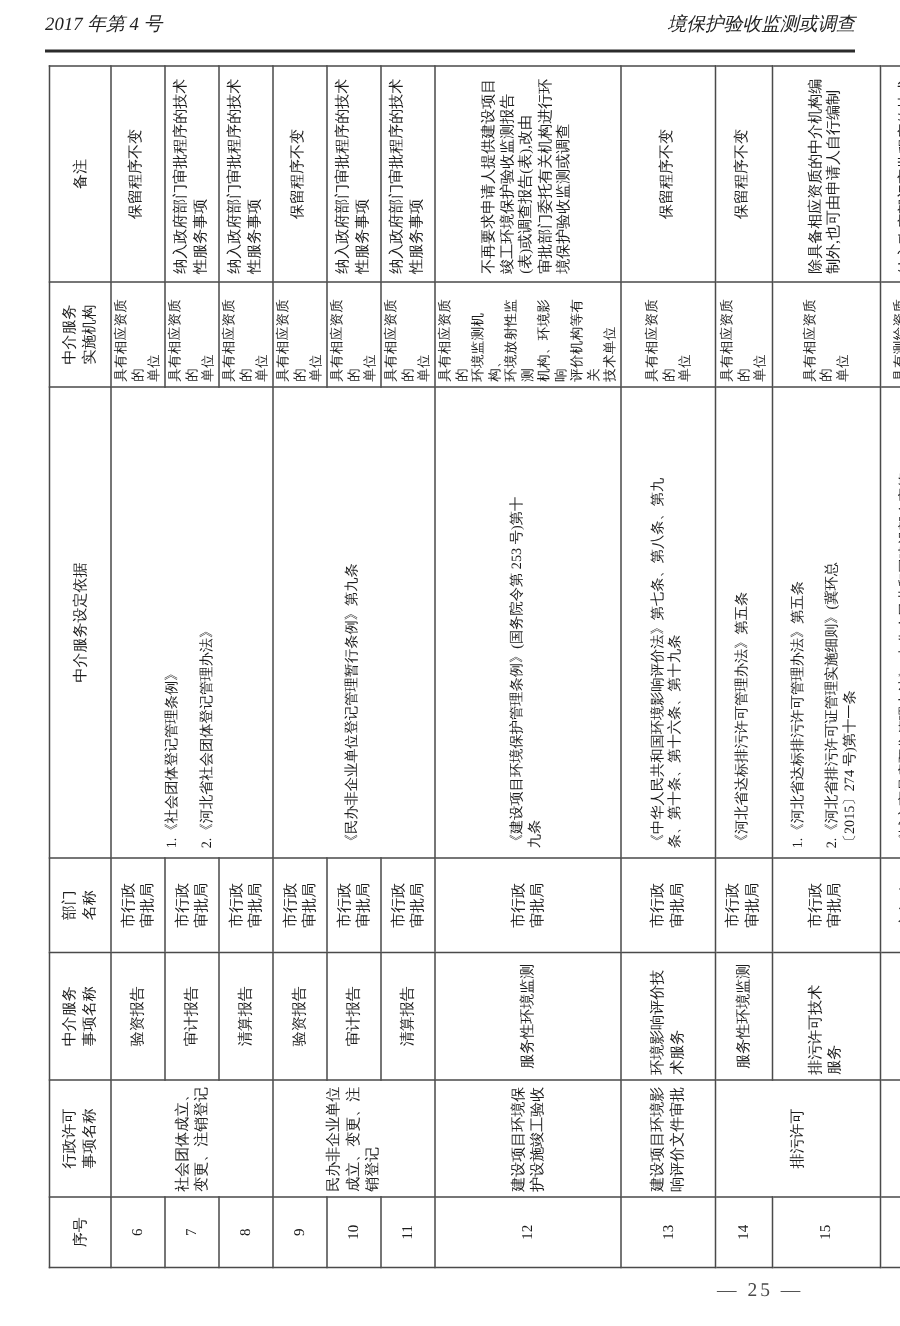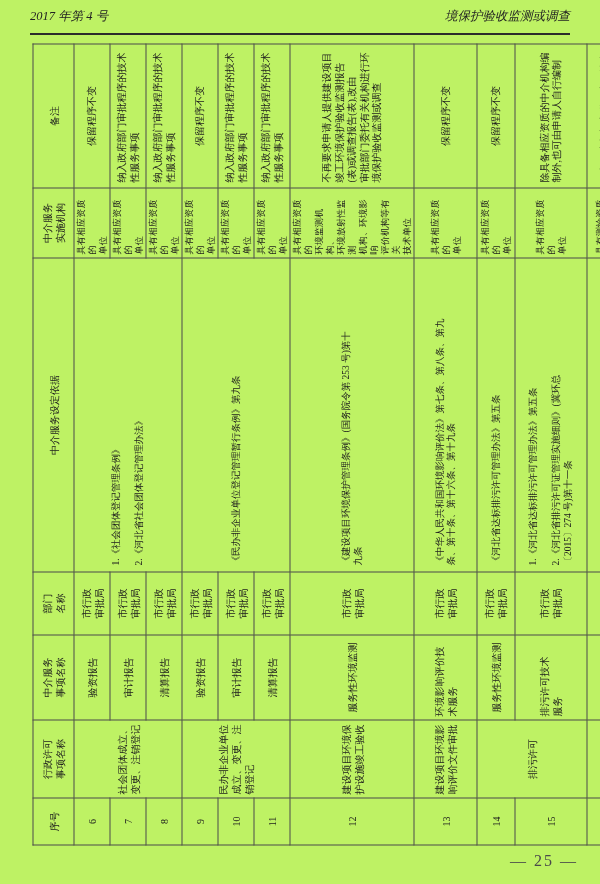--- a/index.html
+++ b/index.html
@@ -1,24 +1,24 @@
 <!DOCTYPE html>
 <html><head>
 <meta charset="utf-8">
 <style>
   html,body{margin:0;padding:0;background:#e8e8e8;}
-  #page{position:relative;width:600px;height:884px;background:#bef264;margin:0 auto;
+  #page{position:relative;width:600px;height:884px;background:#ffffff;margin:0 auto;
         font-family:"Liberation Serif", serif;color:#1c1c1c;overflow:hidden;}
   
   #pghead{position:absolute;left:30px;top:8px;width:540px;display:flex;
           justify-content:space-between;font-size:12.5px;font-style:italic;color:#222;}
   #pgrule{position:absolute;left:30px;top:33px;width:540px;height:2px;background:#2b2b2b;}
   
-  #pgnum{position:absolute;left:478px;top:852px;width:100px;text-align:right;
-         font-size:16px;color:#4a4a4a;letter-spacing:2px;}
+  #pgnum{position:absolute;left:478px;top:852px;width:100px;text-align:left;
+         font-size:13px;color:#4a4a4a;letter-spacing:2px;}
   
   #rotwrap{position:absolute;left:-95.5px;top:171.5px;width:801px;height:546px;
            transform:rotate(-90deg);}
   table{border-collapse:collapse;table-layout:fixed;width:801px;height:546px;
         border:1.5px solid #3a3a3a;}
   th,td{border:1px solid #4a4a4a;vertical-align:middle;font-weight:normal;
         font-size:10px;line-height:13px;padding:1px 3px;white-space:pre-line;
         text-align:center;color:#1c1c1c;}
   th{font-size:10px;line-height:13px;}
   tr.sep th, tr.sep td{border-top:1.5px solid #3a3a3a;}

